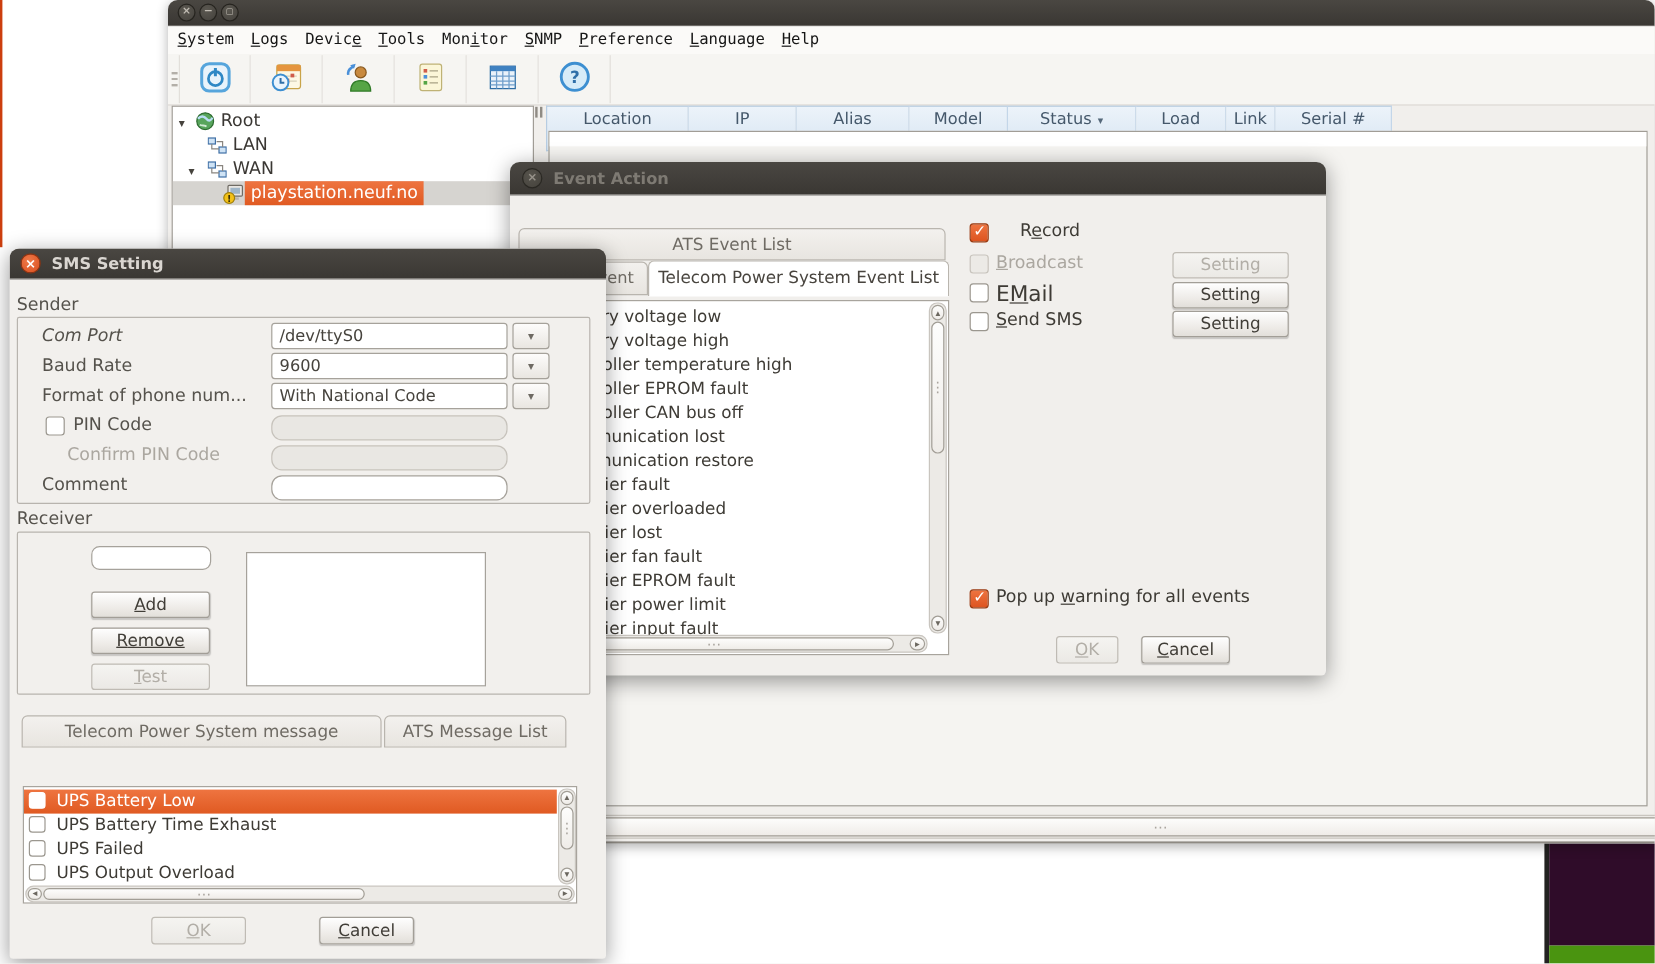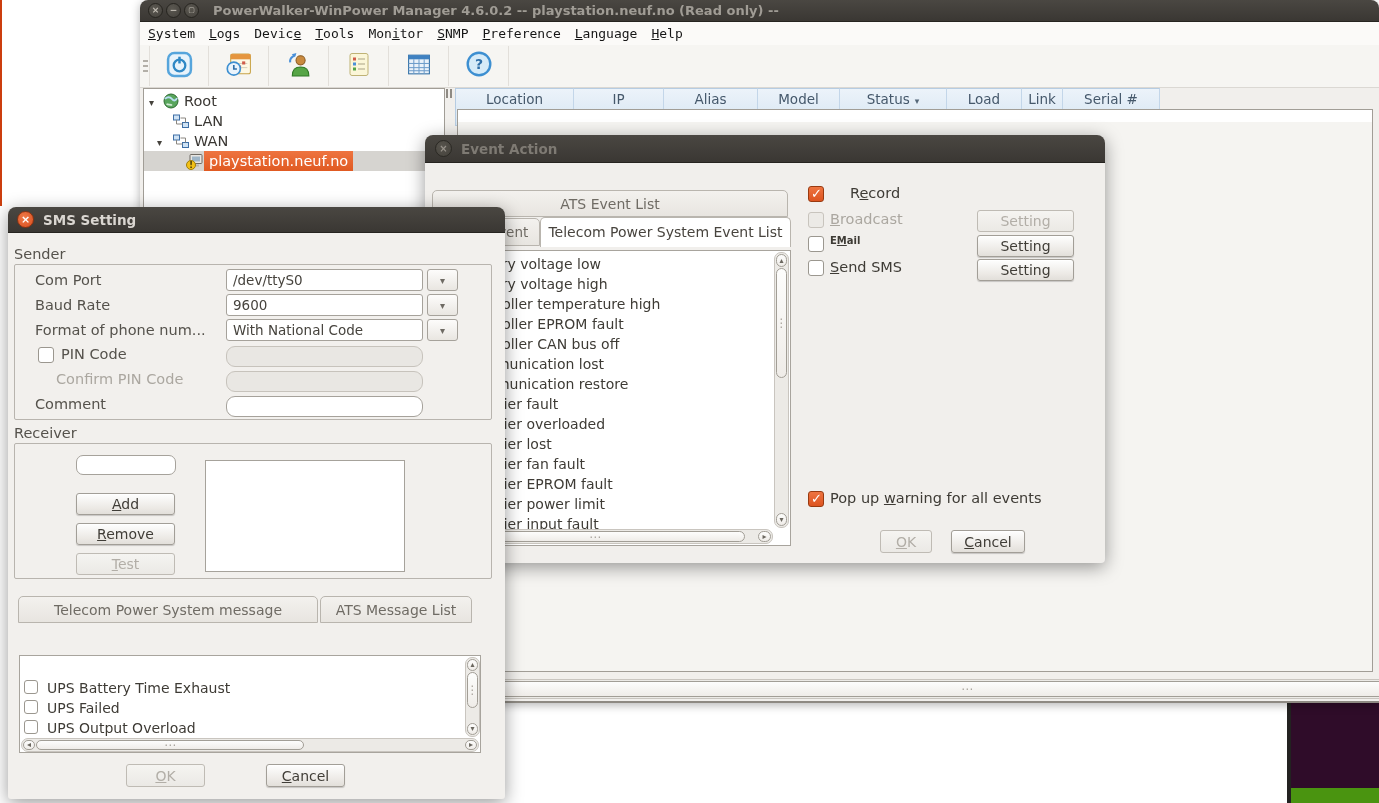--- a/index.html
+++ b/index.html
@@ -67,21 +67,20 @@
 <div class="abs" style="left:1287px;top:703px;width:4px;height:100px;background:#232221;"></div>
 <div class="abs" style="left:1291px;top:703px;width:88px;height:85px;background:#2f0c29;"></div>
 <div class="abs" style="left:1291px;top:788px;width:88px;height:15px;background:#4a9410;"></div>
 
 <div class="abs" style="left:140px;top:0;width:1239px;height:703px;background:#f1efec;border-radius:8px 8px 0 0;border-bottom:2px solid #8e8a83;box-shadow:0 2px 10px rgba(0,0,0,.30);">
 
   <div class="abs titlebar" style="left:0;top:0;width:1239px;height:22px;">
     <div class="abs circle wbtn" style="left:8px;top:3px;">×</div>
     <div class="abs circle wbtn" style="left:26px;top:3px;">−</div>
     <div class="abs circle wbtn" style="left:44px;top:3px;font-size:7px;">▢</div>
-    <div class="abs" style="left:73px;top:0;line-height:22px;font-size:13px;font-weight:bold;color:#a09c95;white-space:nowrap;">PowerWalker-WinPower Manager 4.6.0.2 -- playstation.neuf.no (Read only) --</div>
   </div>
 
   <div class="abs" style="left:0;top:22px;width:1239px;height:23px;background:#fbfaf8;">
     <div class="menubar">
       <span class="menu-item"><span></span><u>S</u><span>ystem</span></span>
       <span class="menu-item"><span></span><u>L</u><span>ogs</span></span>
       <span class="menu-item"><span>Devic</span><u>e</u><span></span></span>
       <span class="menu-item"><span></span><u>T</u><span>ools</span></span>
       <span class="menu-item"><span>Mon</span><u>i</u><span>tor</span></span>
       <span class="menu-item"><span></span><u>S</u><span>NMP</span></span>
@@ -255,21 +254,21 @@
     </div>
   </div>
 
   <span class="cb checked" style="left:383px;top:51px;"></span>
   <div class="abs" style="left:405px;top:50px;font-size:14.5px;margin-left:20px;"><span>R</span><u>e</u><span>cord</span></div>
 
   <span class="cb disabled" style="left:383px;top:77px;"></span>
   <div class="abs" style="left:405px;top:76px;font-size:14.5px;color:#aba7a0;"><span></span><u>B</u><span>roadcast</span></div>
 
   <span class="cb" style="left:383px;top:101px;"></span>
-  <div class="abs" style="left:405px;top:100px;font-size:10px;font-weight:bold;"><span>E</span><u>M</u><span>ail</span></div>
+  <div class="abs" style="left:405px;top:100px;font-size:18px;"><span>E</span><u>M</u><span>ail</span></div>
 
   <span class="cb" style="left:383px;top:125px;"></span>
   <div class="abs" style="left:405px;top:124px;font-size:14.5px;"><span></span><u>S</u><span>end SMS</span></div>
 
   <div class="abs btn disabled" style="left:552px;top:75px;width:97px;height:22px;line-height:21px;"><span>Setting</span></div>
   <div class="abs btn" style="left:552px;top:100px;width:97px;height:22px;line-height:21px;"><span>Setting</span></div>
   <div class="abs btn" style="left:552px;top:124px;width:97px;height:22px;line-height:21px;"><span>Setting</span></div>
 
   <span class="cb checked" style="left:383px;top:356px;"></span>
   <div class="abs" style="left:405px;top:355px;font-size:14.5px;"><span>Pop up </span><u>w</u><span>arning for all events</span></div>
@@ -280,21 +279,21 @@
 
 <div class="abs win-shadow" style="left:8px;top:207px;width:497px;height:592px;background:#f2f0ed;border-radius:8px 8px 3px 3px;">
   <div class="abs titlebar" style="left:0;top:0;width:497px;height:26px;">
     <div class="abs circle close-orange" style="left:9px;top:4px;">×</div>
     <div class="abs" style="left:35px;top:0;line-height:26px;font-size:13.5px;font-weight:bold;color:#dad6d1;">SMS Setting</div>
   </div>
 
   <div class="abs glabel" style="left:6px;top:39px;">Sender</div>
   <div class="abs group" style="left:6px;top:57px;width:478px;height:156px;"></div>
 
-  <div class="abs glabel" style="left:27px;top:65px;">Com Port</div>
+  <div class="abs glabel" style="left:27px;top:65px;font-style:italic;">Com Port</div>
   <div class="abs combo-field" style="left:218px;top:62px;width:197px;height:22px;">/dev/ttyS0</div>
   <div class="abs combo-btn" style="left:419px;top:62px;width:31px;height:22px;"></div>
 
   <div class="abs glabel" style="left:27px;top:90px;">Baud Rate</div>
   <div class="abs combo-field" style="left:218px;top:87px;width:197px;height:22px;">9600</div>
   <div class="abs combo-btn" style="left:419px;top:87px;width:31px;height:22px;"></div>
 
   <div class="abs glabel" style="left:27px;top:115px;">Format of phone num...</div>
   <div class="abs combo-field" style="left:218px;top:112px;width:197px;height:22px;">With National Code</div>
   <div class="abs combo-btn" style="left:419px;top:112px;width:31px;height:22px;"></div>
@@ -306,28 +305,32 @@
   <div class="abs glabel" style="left:48px;top:164px;color:#aba7a0;">Confirm PIN Code</div>
   <div class="abs field off" style="left:218px;top:164px;width:197px;height:21px;border-radius:9px;"></div>
 
   <div class="abs glabel" style="left:27px;top:189px;">Comment</div>
   <div class="abs field" style="left:218px;top:189px;width:197px;height:21px;border-radius:9px;"></div>
 
   <div class="abs glabel" style="left:6px;top:218px;">Receiver</div>
   <div class="abs group" style="left:6px;top:236px;width:478px;height:136px;"></div>
   <div class="abs field" style="left:68px;top:248px;width:100px;height:20px;border-radius:7px;"></div>
   <div class="abs btn" style="left:68px;top:286px;width:99px;height:22px;line-height:21px;"><span></span><u>A</u><span>dd</span></div>
-  <div class="abs btn" style="left:68px;top:316px;width:99px;height:22px;line-height:21px;"><span></span><u>R</u><span>emove</span></div>
+  <div class="abs btn" style="left:68px;top:316px;width:99px;height:22px;line-height:21px;text-decoration:underline;"><span></span><u>R</u><span>emove</span></div>
   <div class="abs btn disabled" style="left:68px;top:346px;width:99px;height:22px;line-height:21px;"><span></span><u>T</u><span>est</span></div>
   <div class="abs field" style="left:197px;top:253px;width:200px;height:112px;"></div>
 
   <div class="abs tab" style="left:10px;top:389px;width:300px;height:27px;line-height:26px;"><span>Telecom Power System message</span></div>
   <div class="abs tab" style="left:312px;top:389px;width:152px;height:27px;line-height:26px;"><span>ATS Message List</span></div>
 
   <div class="abs" style="left:11px;top:448px;width:462px;height:98px;background:#fff;border:1px solid #a8a49d;overflow:hidden;">
+    <div class="lrow" style="left:0;top:2px;width:444px;background:linear-gradient(#ee7440,#e05a22);color:#fff;">
+      <span class="cb small" style="left:4px;top:2px;border-color:#fff;"></span>
+      <span class="abs" style="left:27px;">UPS Battery Low</span>
+    </div>
     <div class="lrow" style="left:0;top:22px;width:444px;">
       <span class="cb small" style="left:4px;top:2px;"></span>
       <span class="abs" style="left:27px;">UPS Battery Time Exhaust</span>
     </div>
     <div class="lrow" style="left:0;top:42px;width:388px;">
       <span class="cb small" style="left:4px;top:2px;"></span>
       <span class="abs" style="left:27px;">UPS Failed</span>
     </div>
     <div class="lrow" style="left:0;top:62px;width:444px;">
       <span class="cb small" style="left:4px;top:2px;"></span>

